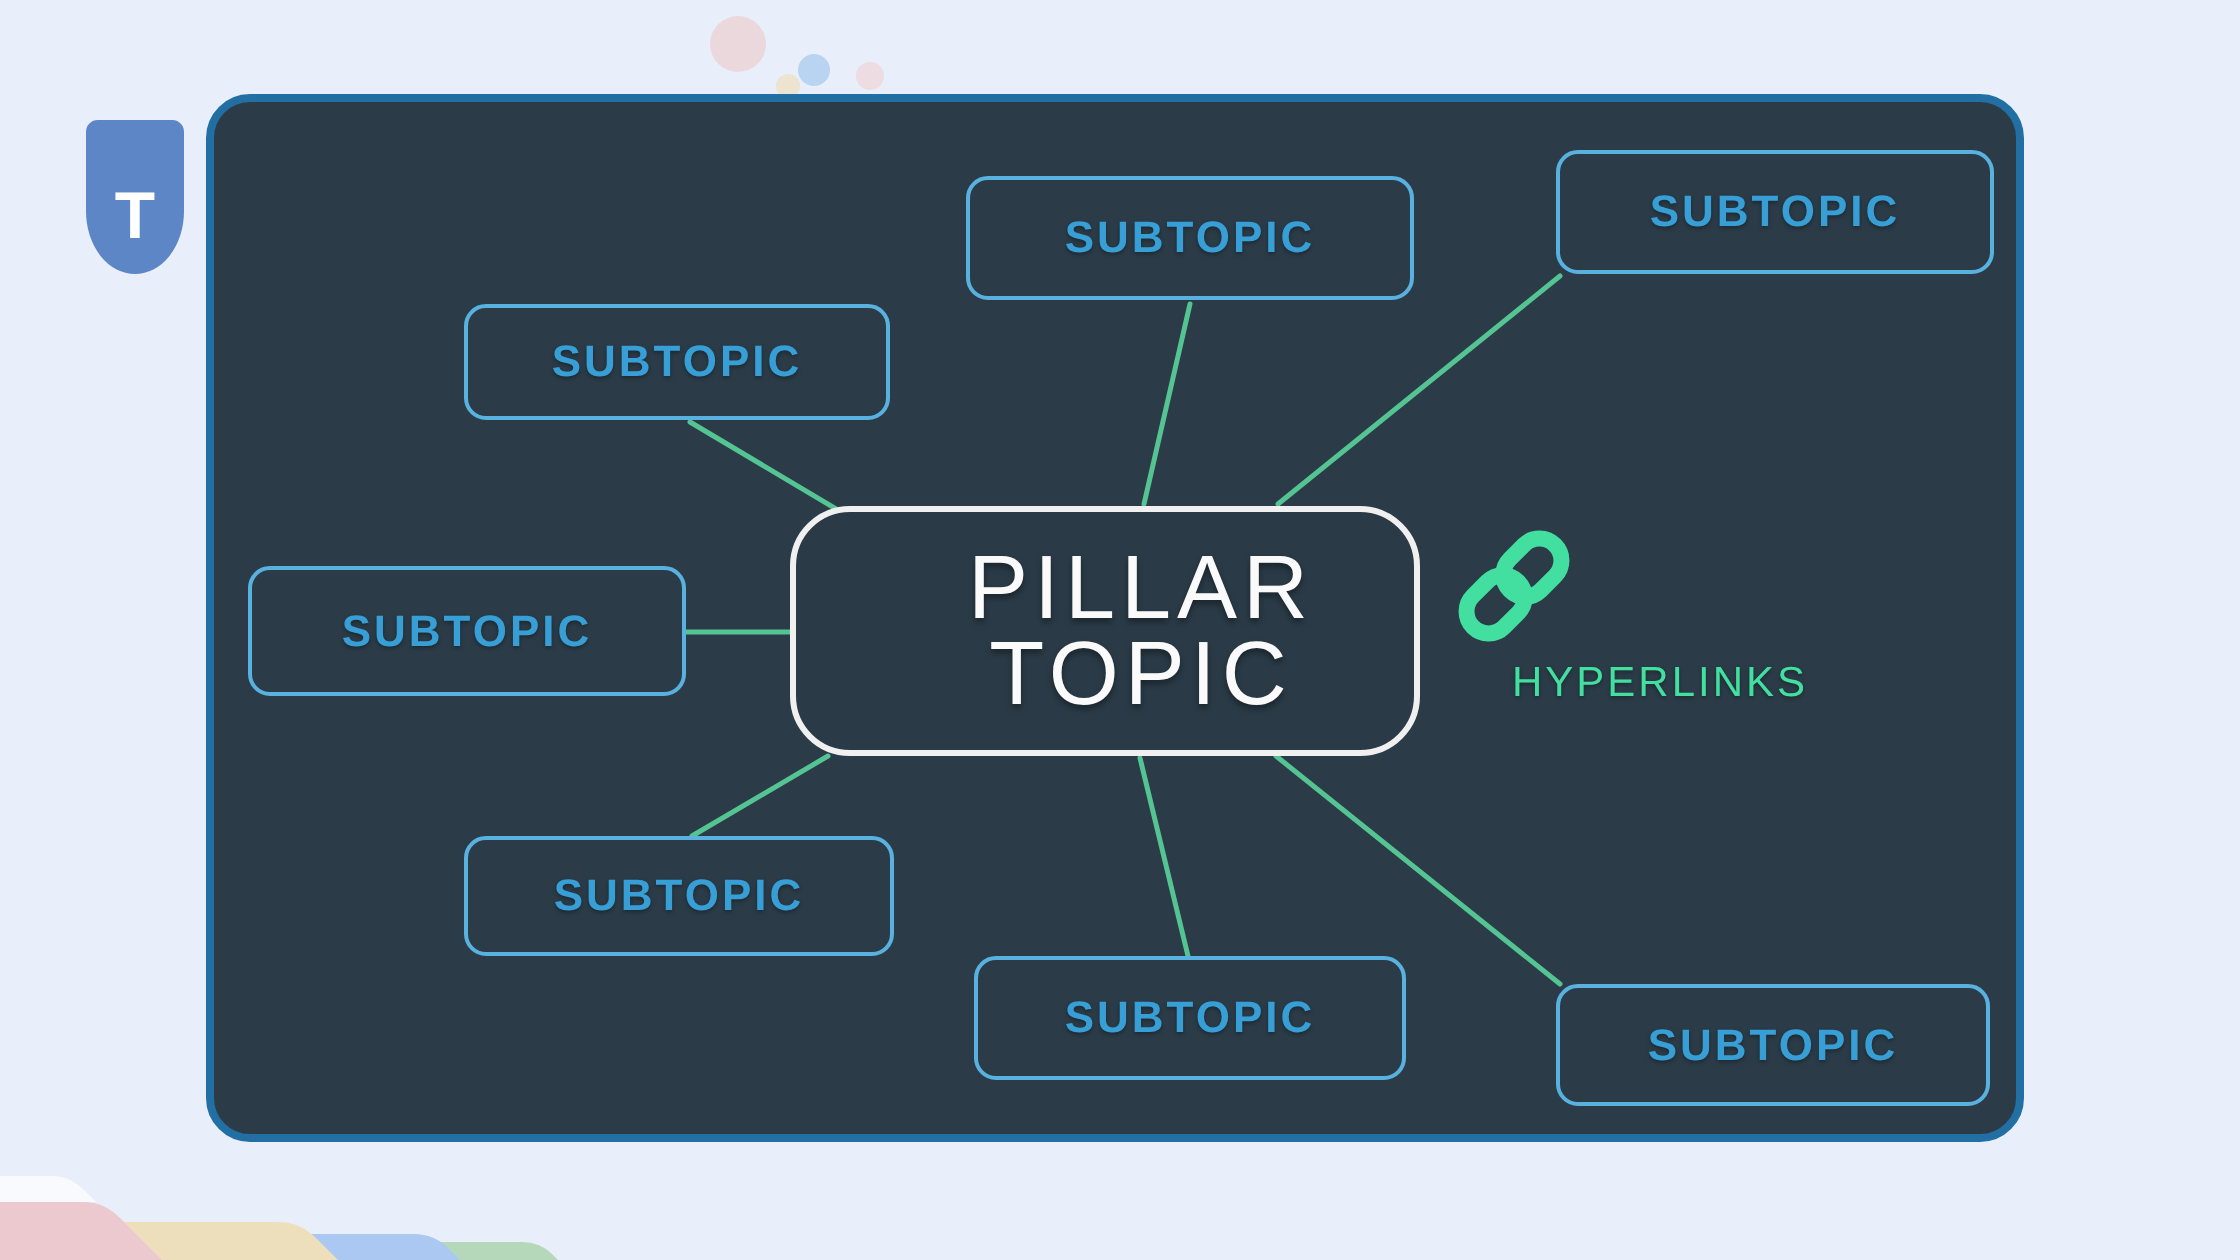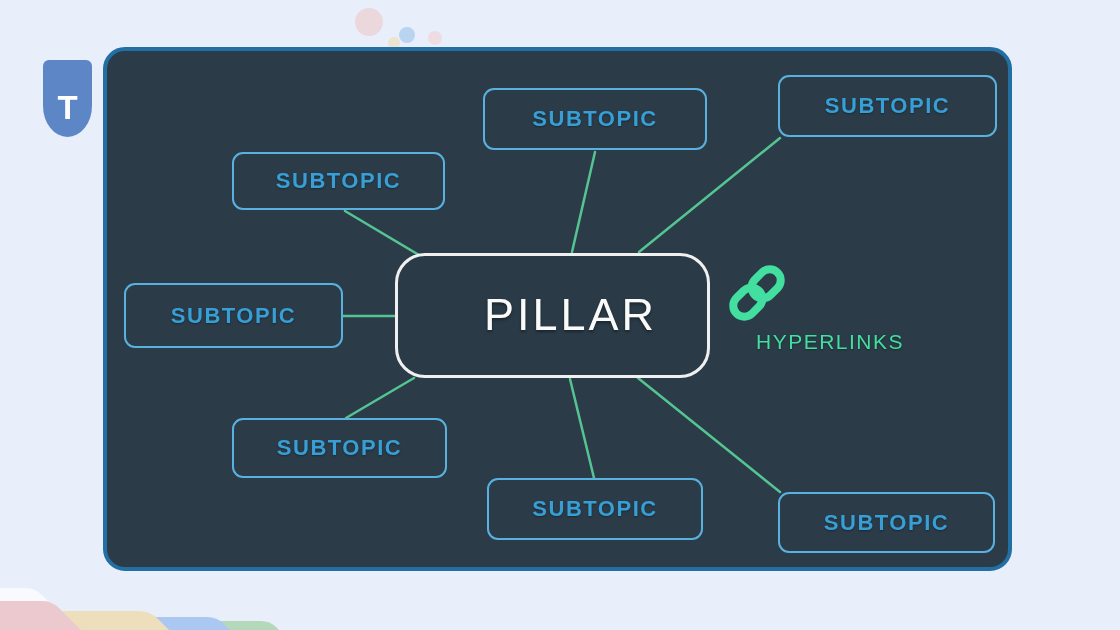--- a/index.html
+++ b/index.html
@@ -125,20 +125,21 @@
   </div>
   <div class="subtopic st-bm">
     <span>SUBTOPIC</span>
   </div>
   <div class="subtopic st-br">
     <span>SUBTOPIC</span>
   </div>
 
   <div class="pillar">
     <div class="pillar-line">PILLAR</div>
+    <div class="pillar-line">TOPIC</div>
   </div>
 
   <svg class="chain-icon" viewBox="0 0 64 64" xmlns="http://www.w3.org/2000/svg">
     <g transform="rotate(45 32 32)" fill="none" stroke="#43DFA0" stroke-width="8">
       <rect x="21" y="3" width="22" height="32" rx="11"></rect>
       <rect x="21" y="29" width="22" height="32" rx="11"></rect>
     </g>
   </svg>
   <div class="hyperlinks-label">HYPERLINKS</div>
 

